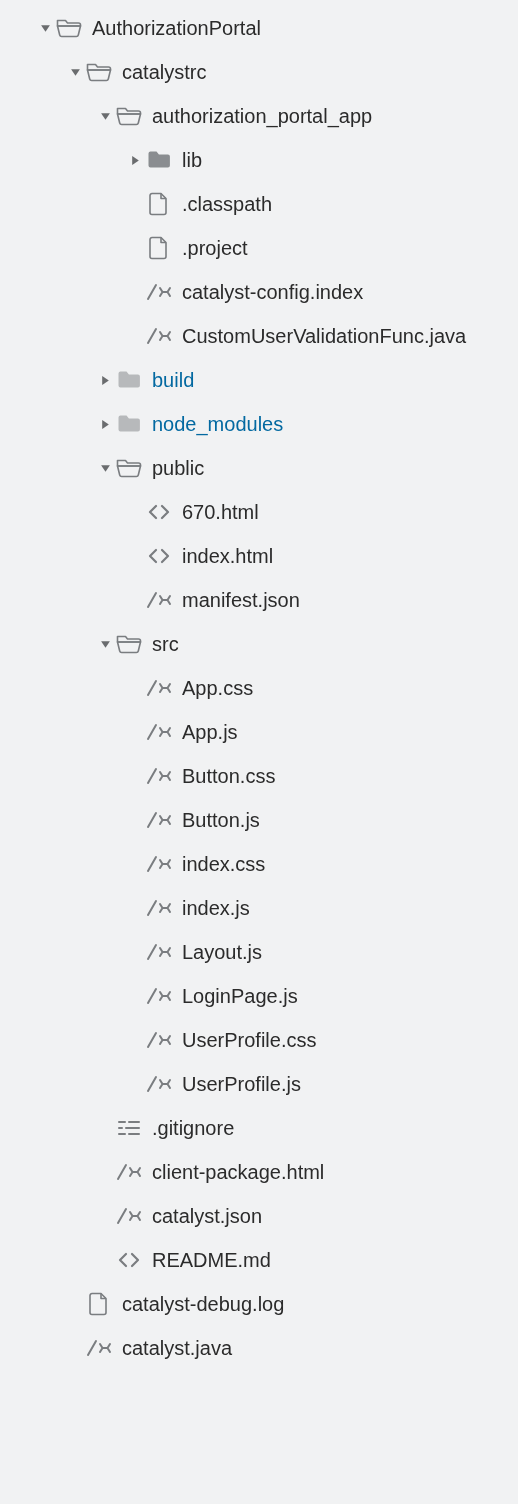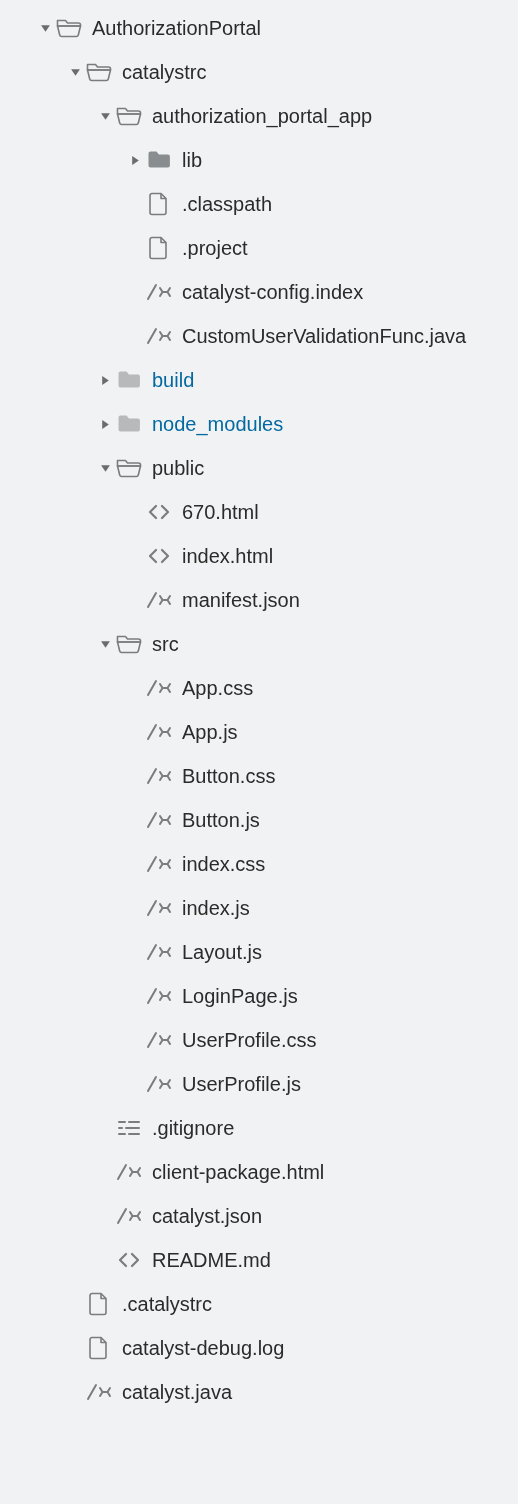--- a/index.html
+++ b/index.html
@@ -482,33 +482,20 @@
       <span class="indent" style="width: 38px;"></span>
       <span class="arrow no-arrow">
         <svg viewBox="0 0 10 10"></svg>
       </span>
       <span class="icon">
         <svg width="20" height="24" viewBox="0 0 20 24">
           <path d="M3 1.5 h9 l5 5 v14 a2 2 0 0 1 -2 2 h-12 a2 2 0 0 1 -2 -2 v-17 a2 2 0 0 1 2 -2 z" fill="none" stroke="#7a7d80" stroke-width="1.6" stroke-linejoin="round"></path>
           <path d="M12 1.5 v5 h5" fill="none" stroke="#7a7d80" stroke-width="1.6" stroke-linejoin="round"></path>
         </svg>
       </span>
-      <span class="label">.catalystrc</span>
-    </div>
-    <div class="row">
-      <span class="indent" style="width: 38px;"></span>
-      <span class="arrow no-arrow">
-        <svg viewBox="0 0 10 10"></svg>
-      </span>
-      <span class="icon">
-        <svg width="20" height="24" viewBox="0 0 20 24">
-          <path d="M3 1.5 h9 l5 5 v14 a2 2 0 0 1 -2 2 h-12 a2 2 0 0 1 -2 -2 v-17 a2 2 0 0 1 2 -2 z" fill="none" stroke="#7a7d80" stroke-width="1.6" stroke-linejoin="round"></path>
-          <path d="M12 1.5 v5 h5" fill="none" stroke="#7a7d80" stroke-width="1.6" stroke-linejoin="round"></path>
-        </svg>
-      </span>
       <span class="label">catalyst-debug.log</span>
     </div>
     <div class="row">
       <span class="indent" style="width: 38px;"></span>
       <span class="arrow no-arrow">
         <svg viewBox="0 0 10 10"></svg>
       </span>
       <span class="icon">
         <svg width="26" height="20" viewBox="0 0 26 20">
           <line x1="2" y1="17" x2="10" y2="3" stroke="#7a7d80" stroke-width="2" stroke-linecap="round"></line>

